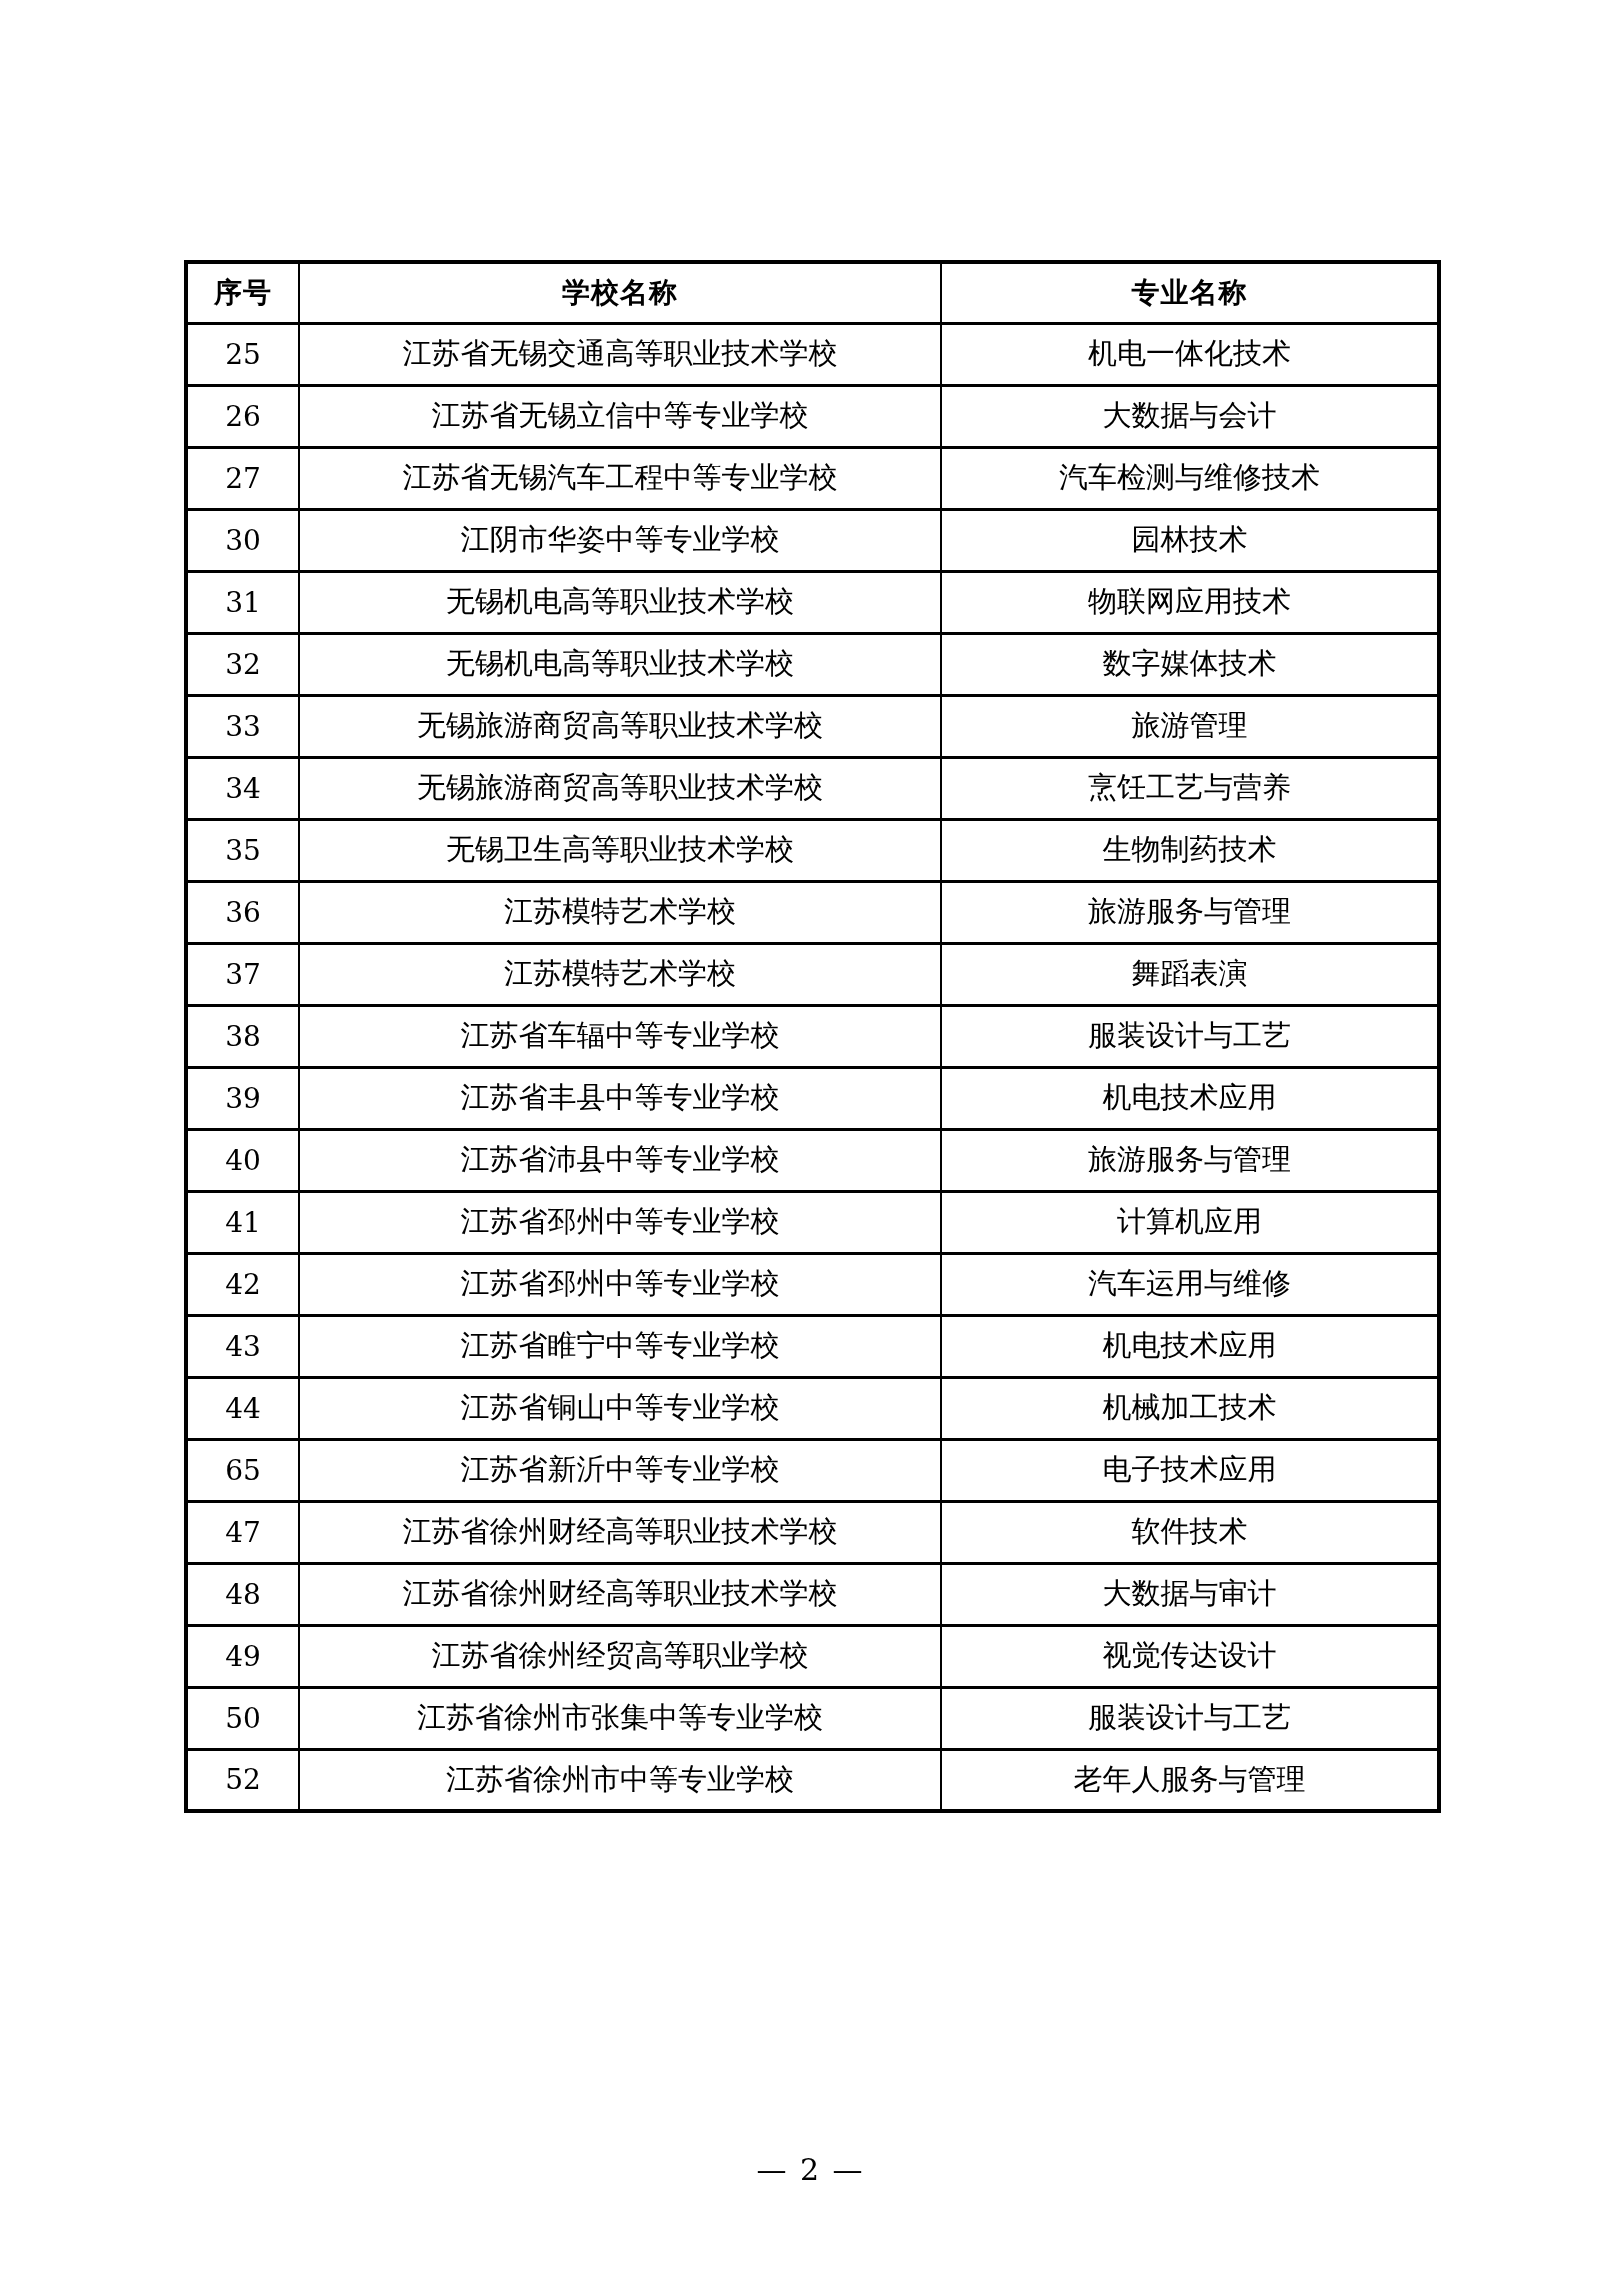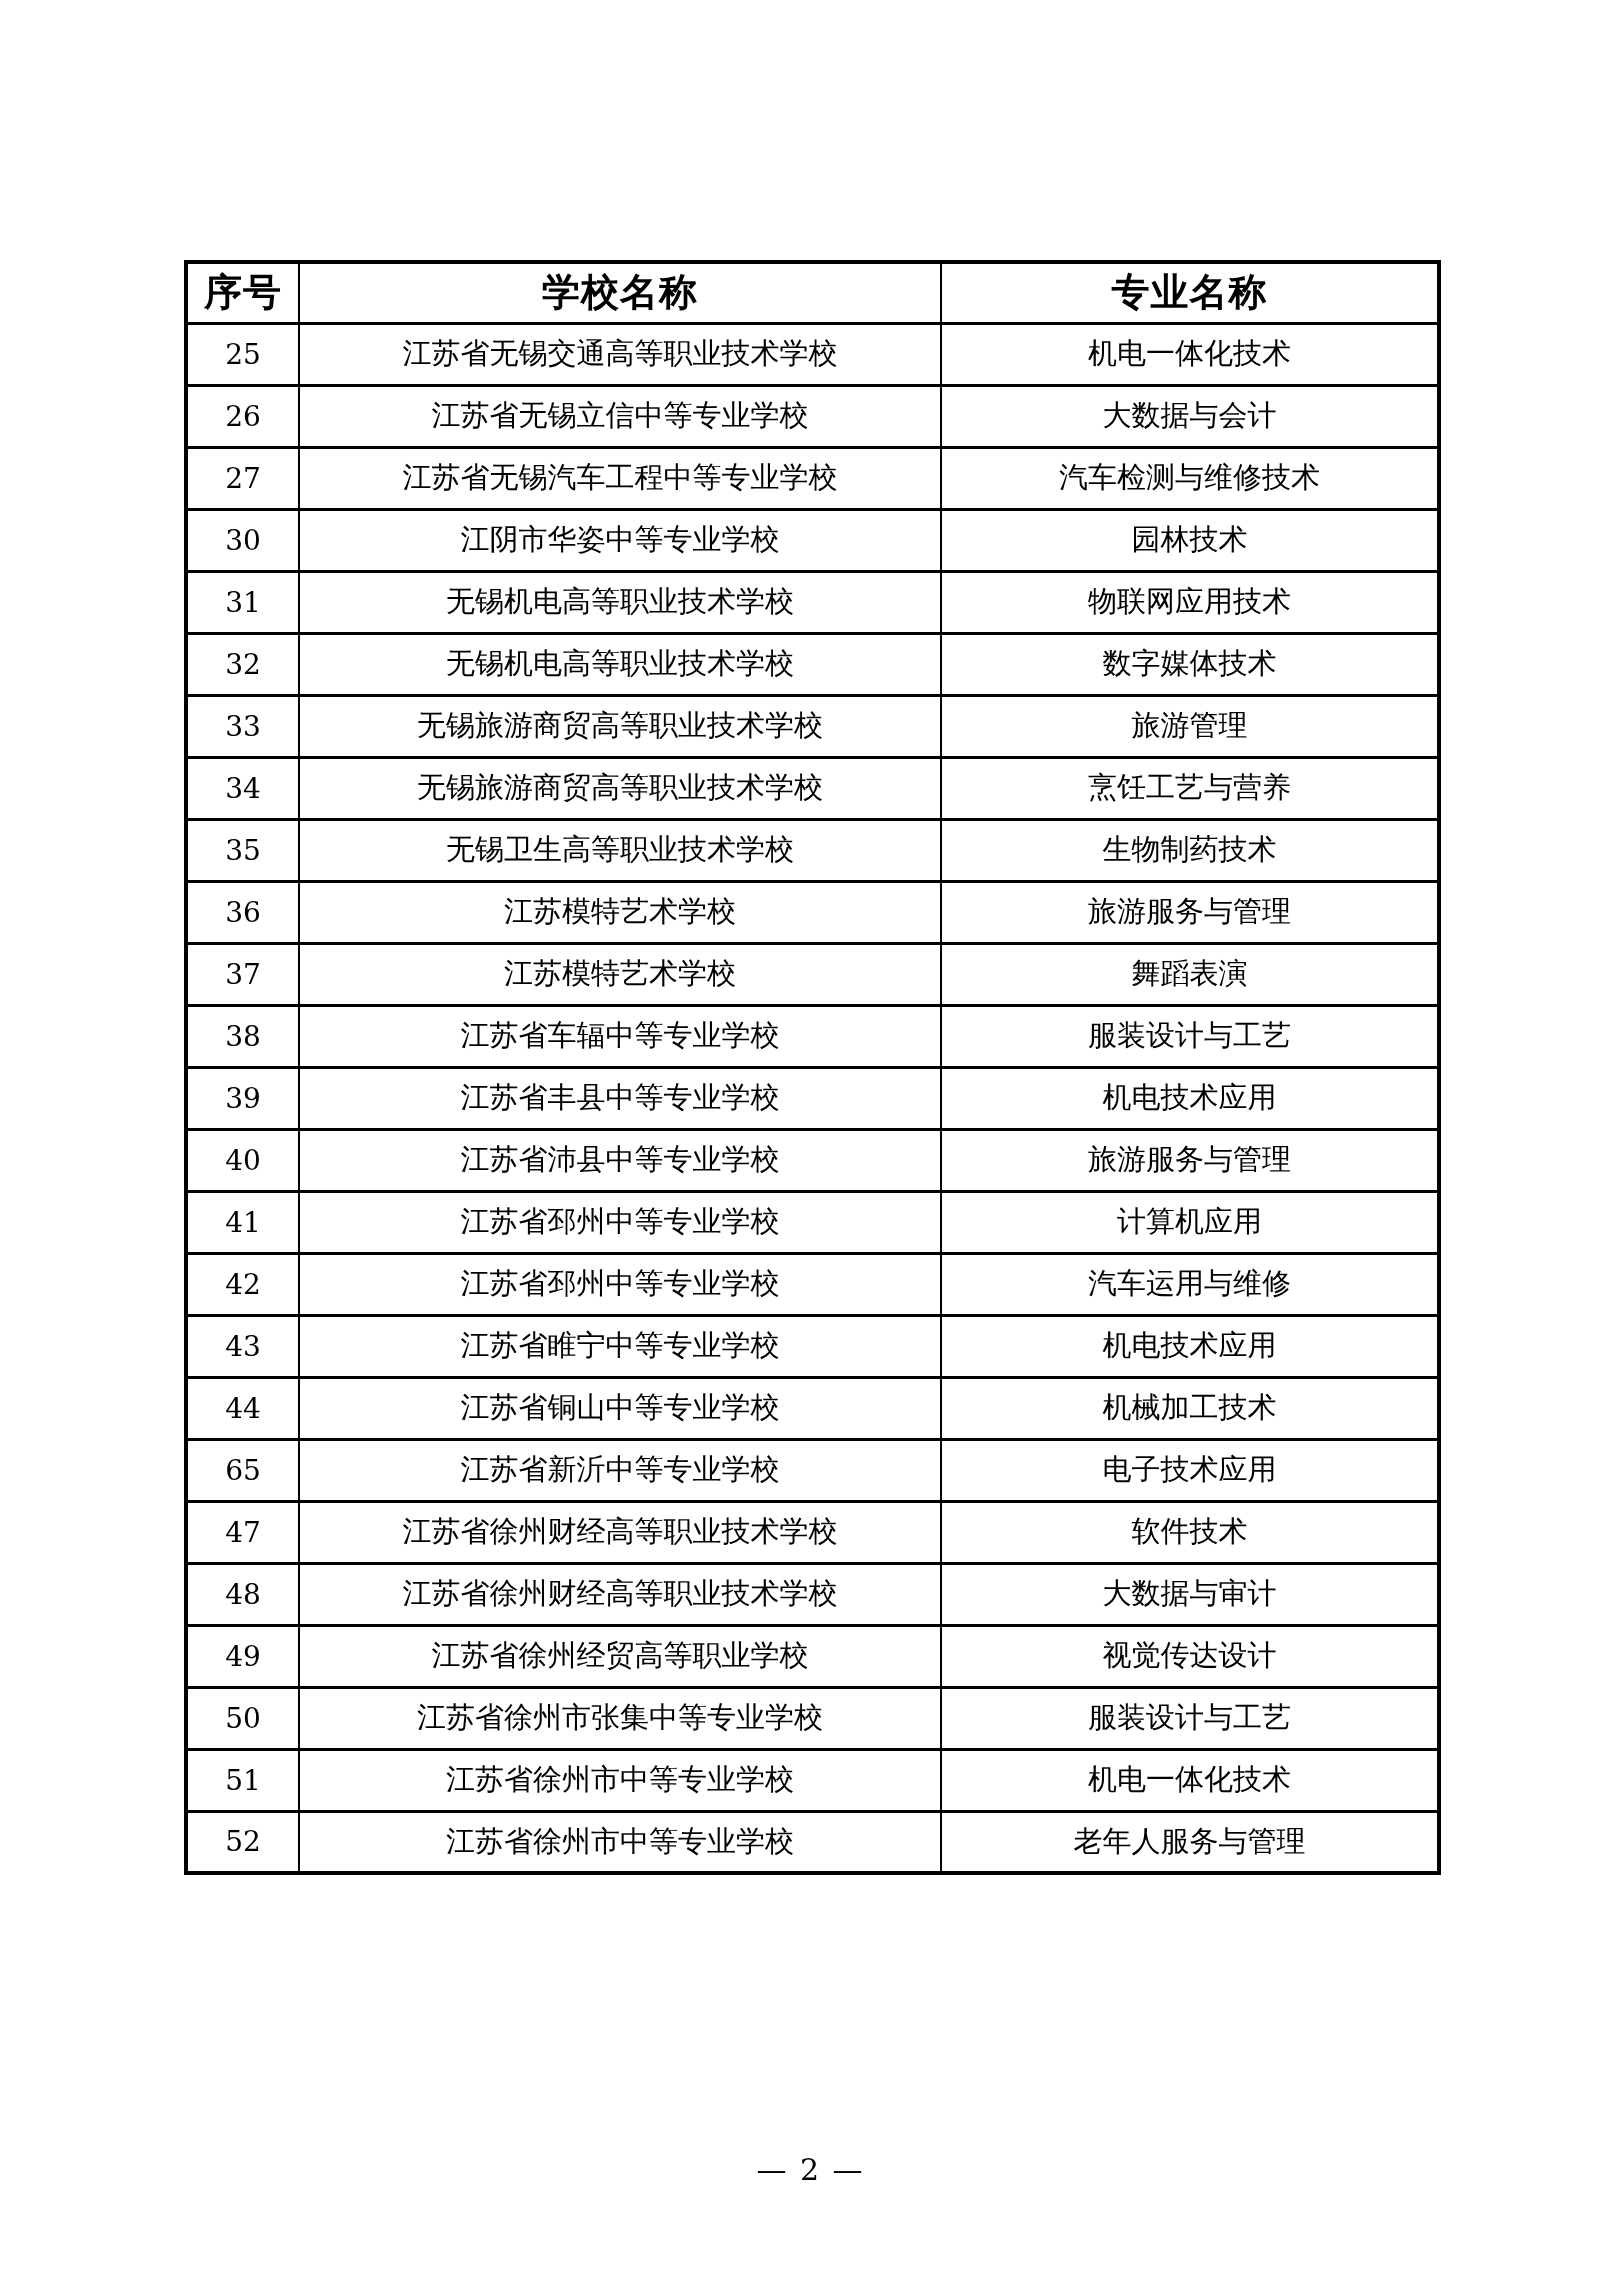--- a/index.html
+++ b/index.html
@@ -36,21 +36,21 @@
     border-right: 2.9px solid #000000;
     text-align: center;
     vertical-align: middle;
     white-space: nowrap;
     overflow: hidden;
   }
   table.roster th {
     height: 61px;
     font-family: Liberation Sans, sans-serif;
     font-weight: bold;
-    font-size: 38px;
+    font-size: 28px;
     letter-spacing: 1px;
   }
   table.roster td {
     height: 62px;
     font-family: "DejaVu Serif", serif;
     font-weight: normal;
     font-size: 29px;
   }
   table.roster td.col-no {
     font-size: 28px;
@@ -196,25 +196,20 @@
           <td class="col-no">49</td>
           <td>江苏省徐州经贸高等职业学校</td>
           <td>视觉传达设计</td>
         </tr>
         <tr>
           <td class="col-no">50</td>
           <td>江苏省徐州市张集中等专业学校</td>
           <td>服装设计与工艺</td>
         </tr>
         <tr>
-          <td class="col-no">51</td>
-          <td>江苏省徐州市中等专业学校</td>
-          <td>机电一体化技术</td>
-        </tr>
-        <tr>
           <td class="col-no">52</td>
           <td>江苏省徐州市中等专业学校</td>
           <td>老年人服务与管理</td>
         </tr>
       </tbody>
   </table>
 
   <div class="page-footer">— 2 —</div>
 
 </div>

